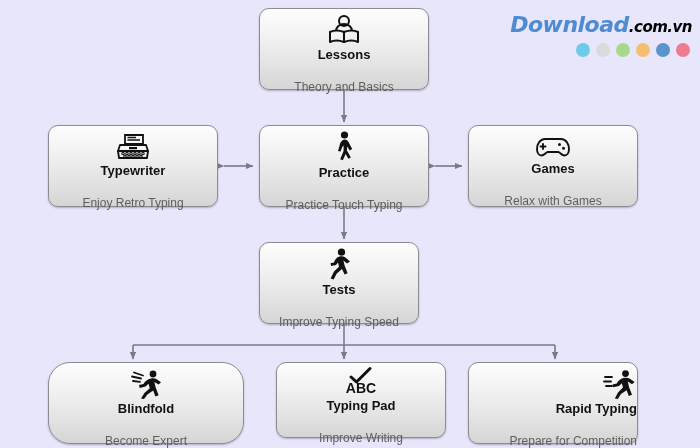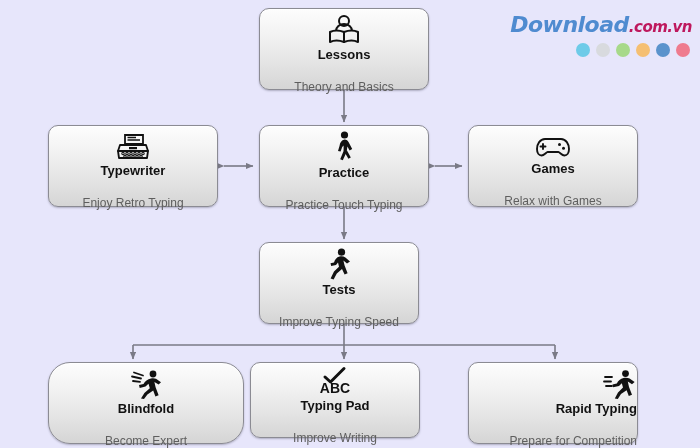--- a/index.html
+++ b/index.html
@@ -101,21 +101,21 @@
     white-space: nowrap;
   }
 
   
   #node-lessons   { left: 259px; top: 8px;   width: 170px; height: 82px; }
   #node-typewriter{ left: 48px;  top: 125px; width: 170px; height: 82px; }
   #node-practice  { left: 259px; top: 125px; width: 170px; height: 82px; }
   #node-games     { left: 468px; top: 125px; width: 170px; height: 82px; }
   #node-tests     { left: 259px; top: 242px; width: 160px; height: 82px; }
   #node-blindfold { left: 48px;  top: 362px; width: 196px; height: 82px; border-radius: 22px; }
-  #node-typingpad { left: 250px; top: 362px; width: 170px; height: 76px; }
+  #node-typingpad { left: 276px; top: 362px; width: 170px; height: 76px; }
   #node-rapid     { left: 468px; top: 362px; width: 170px; height: 82px; align-items: flex-end; }
 
   
   #wires {
     position: absolute;
     left: 0; top: 0;
     width: 700px;
     height: 448px;
     pointer-events: none;
   }
@@ -260,21 +260,21 @@
         <circle cx="22.5" cy="4.6" r="3.4" fill="#111"></circle>
         <path d="M20.5 9 C17.5 9.8 15.2 11.6 13.8 14.4 L9.5 15.4 L10.2 18.3 L16 17 L18.8 14.2 L20 18.6 L15 23.4 L11.8 29.4 L14.8 30 L18 25 L23.6 21.2 L25.8 27 L29 25.8 L26 18 L24.8 12.6 L29 15.2 L31.6 13 L26.6 9.4 C25 8.7 22.4 8.5 20.5 9 Z" fill="#111"></path>
       </svg>
     </div>
     <div class="title">Rapid Typing</div>
     <div class="subtitle">Prepare for Competition</div>
   </div>
 
   <div class="watermark">
     <div class="wm-text">
-      <span class="wm-main" style="color: rgb(79, 139, 208); margin-left: 13px;">Download</span><span class="wm-tld" style="color: #be185d;">.com.vn</span>
+      <span class="wm-main" style="color: rgb(79, 139, 208); margin-left: 13px;">Download</span><span class="wm-tld" style="color: #000000;">.com.vn</span>
     </div>
     <div class="wm-dots">
       <span class="wm-dot" style="background: rgb(110, 203, 232);"></span>
       <span class="wm-dot" style="background: rgb(216, 218, 222);"></span>
       <span class="wm-dot" style="background: rgb(167, 217, 138);"></span>
       <span class="wm-dot" style="background: rgb(245, 191, 114);"></span>
       <span class="wm-dot" style="background: rgb(91, 147, 204);"></span>
       <span class="wm-dot" style="background: rgb(239, 123, 142);"></span>
     </div>
   </div>

